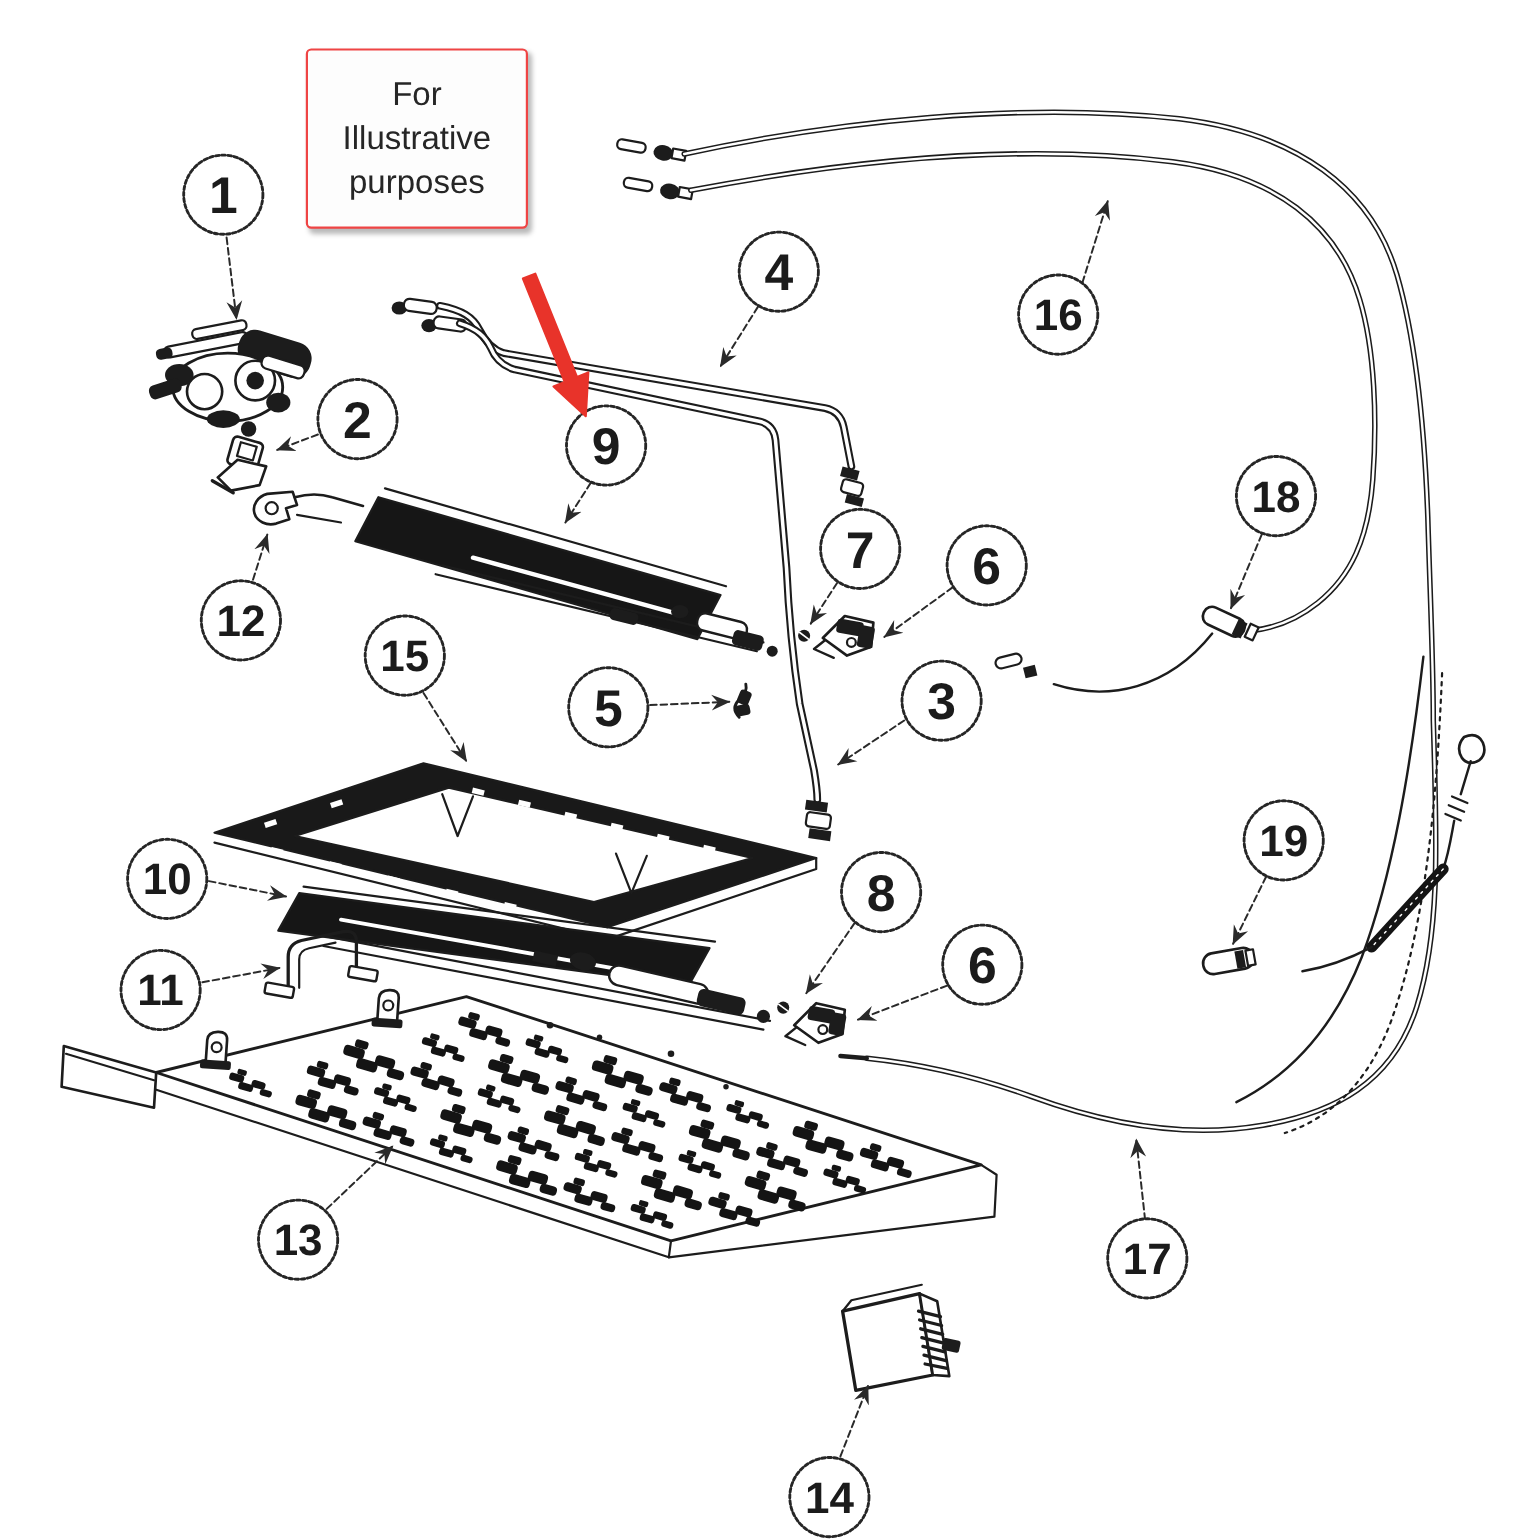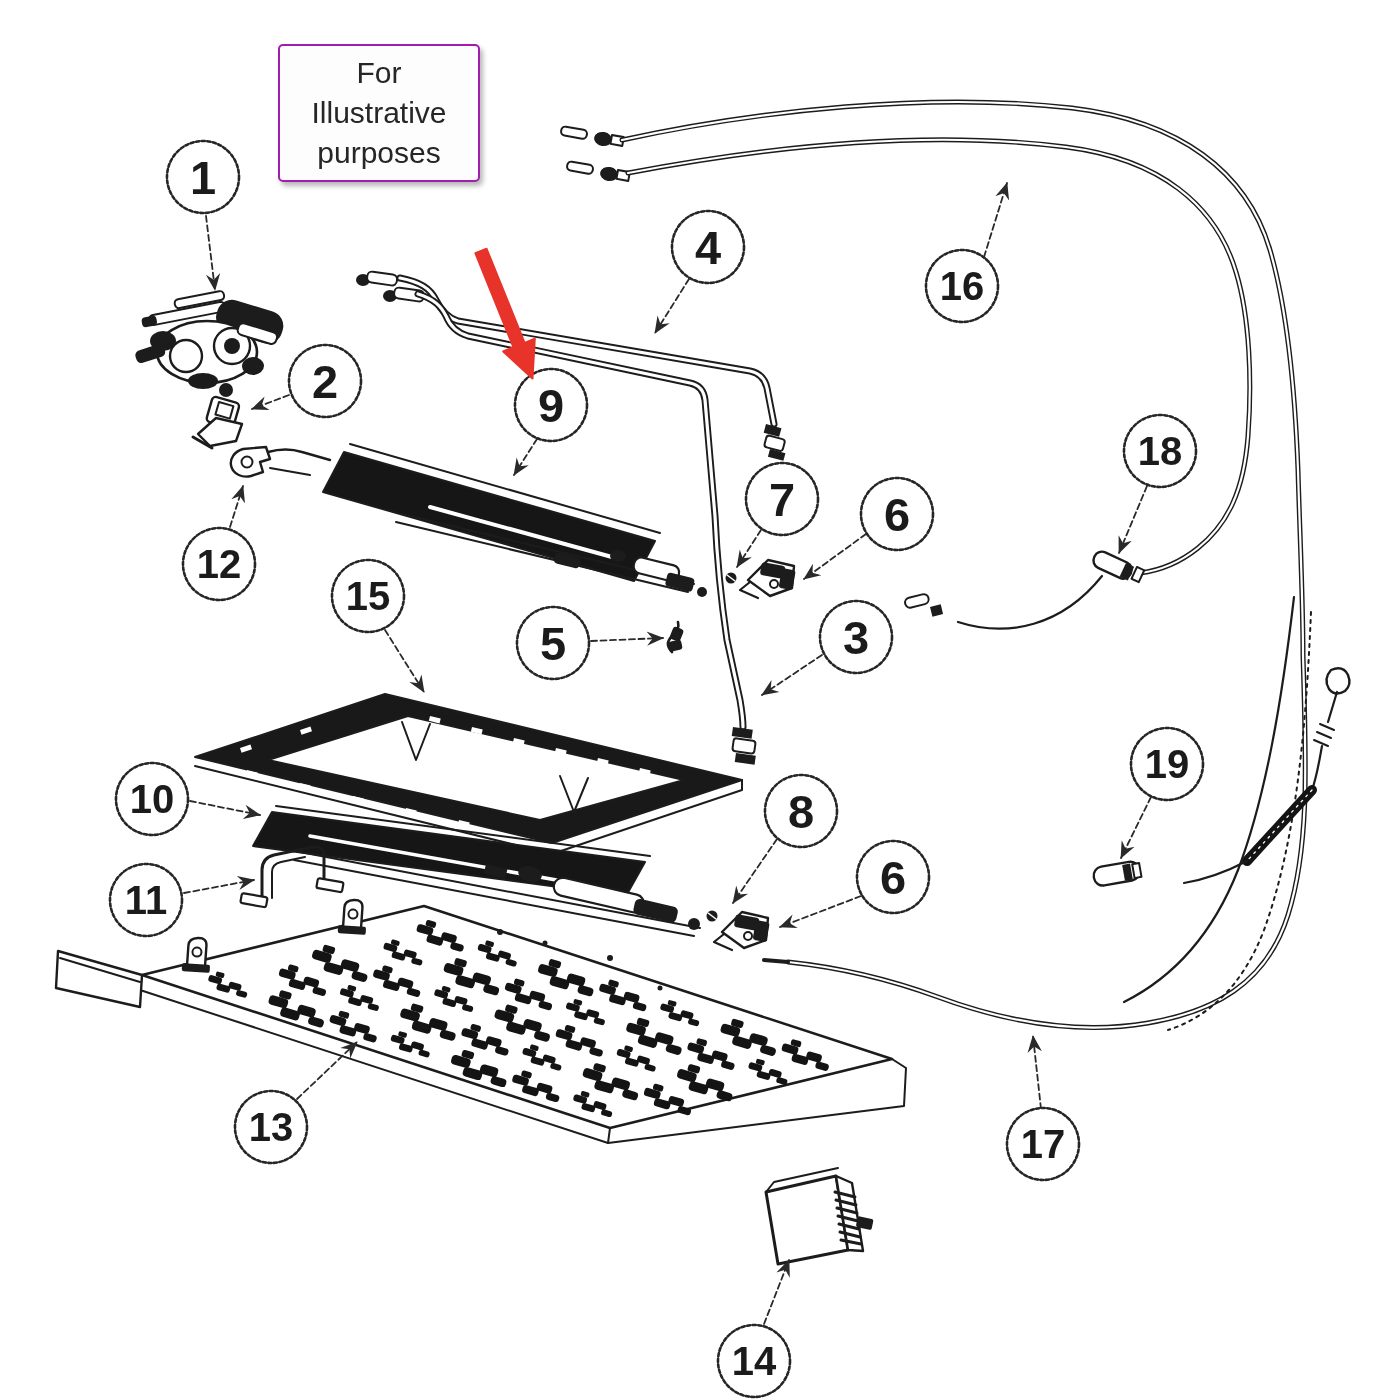--- a/index.html
+++ b/index.html
@@ -1,23 +1,23 @@
 <!DOCTYPE html>
 <html><head>
 <meta charset="utf-8">
 <style>
   html,body{margin:0;padding:0;background:#ffffff;}
   #stage{position:relative;width:1400px;height:1400px;background:#ffffff;overflow:hidden;
          font-family:"Liberation Sans",sans-serif;}
   #diagram{position:absolute;left:0;top:0;}
   #note-box{position:absolute;left:278px;top:44px;width:194px;min-height:130px;
-            background:#fdfdfd;border:2px solid #a21caf;border-radius:5px;
+            background:#fdfdfd;border:2px solid #ef4444;border-radius:5px;
             box-shadow:3px 4px 5px rgba(0,0,0,0.28);
             display:flex;flex-direction:column;justify-content:center;align-items:center;
-            padding:2px 2px;text-align:center;}
+            padding:15px 2px;text-align:center;}
   #note-box .note-line{display:block;font-size:30px;line-height:1.33;color:#262626;
             font-family:"Liberation Sans",sans-serif;}
   .callout-num{font-family:"Liberation Sans",sans-serif;font-weight:700;fill:#1b1b1b;}
 </style>
 </head>
 <body>
 
 <div id="stage">
 
 <svg id="diagram" width="1400" height="1400" viewBox="0 0 1400 1400" xmlns="http://www.w3.org/2000/svg">

